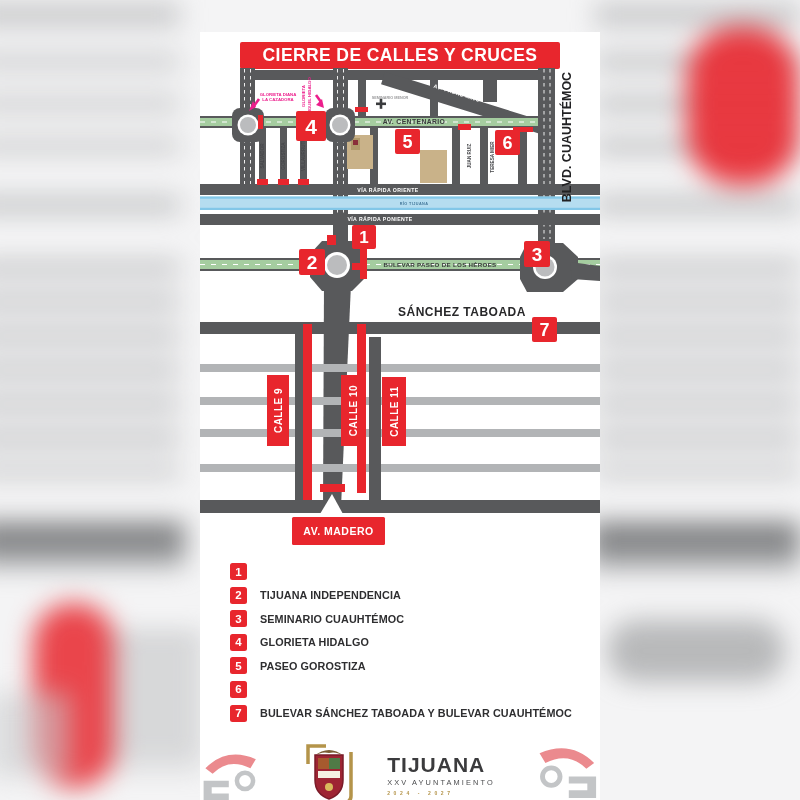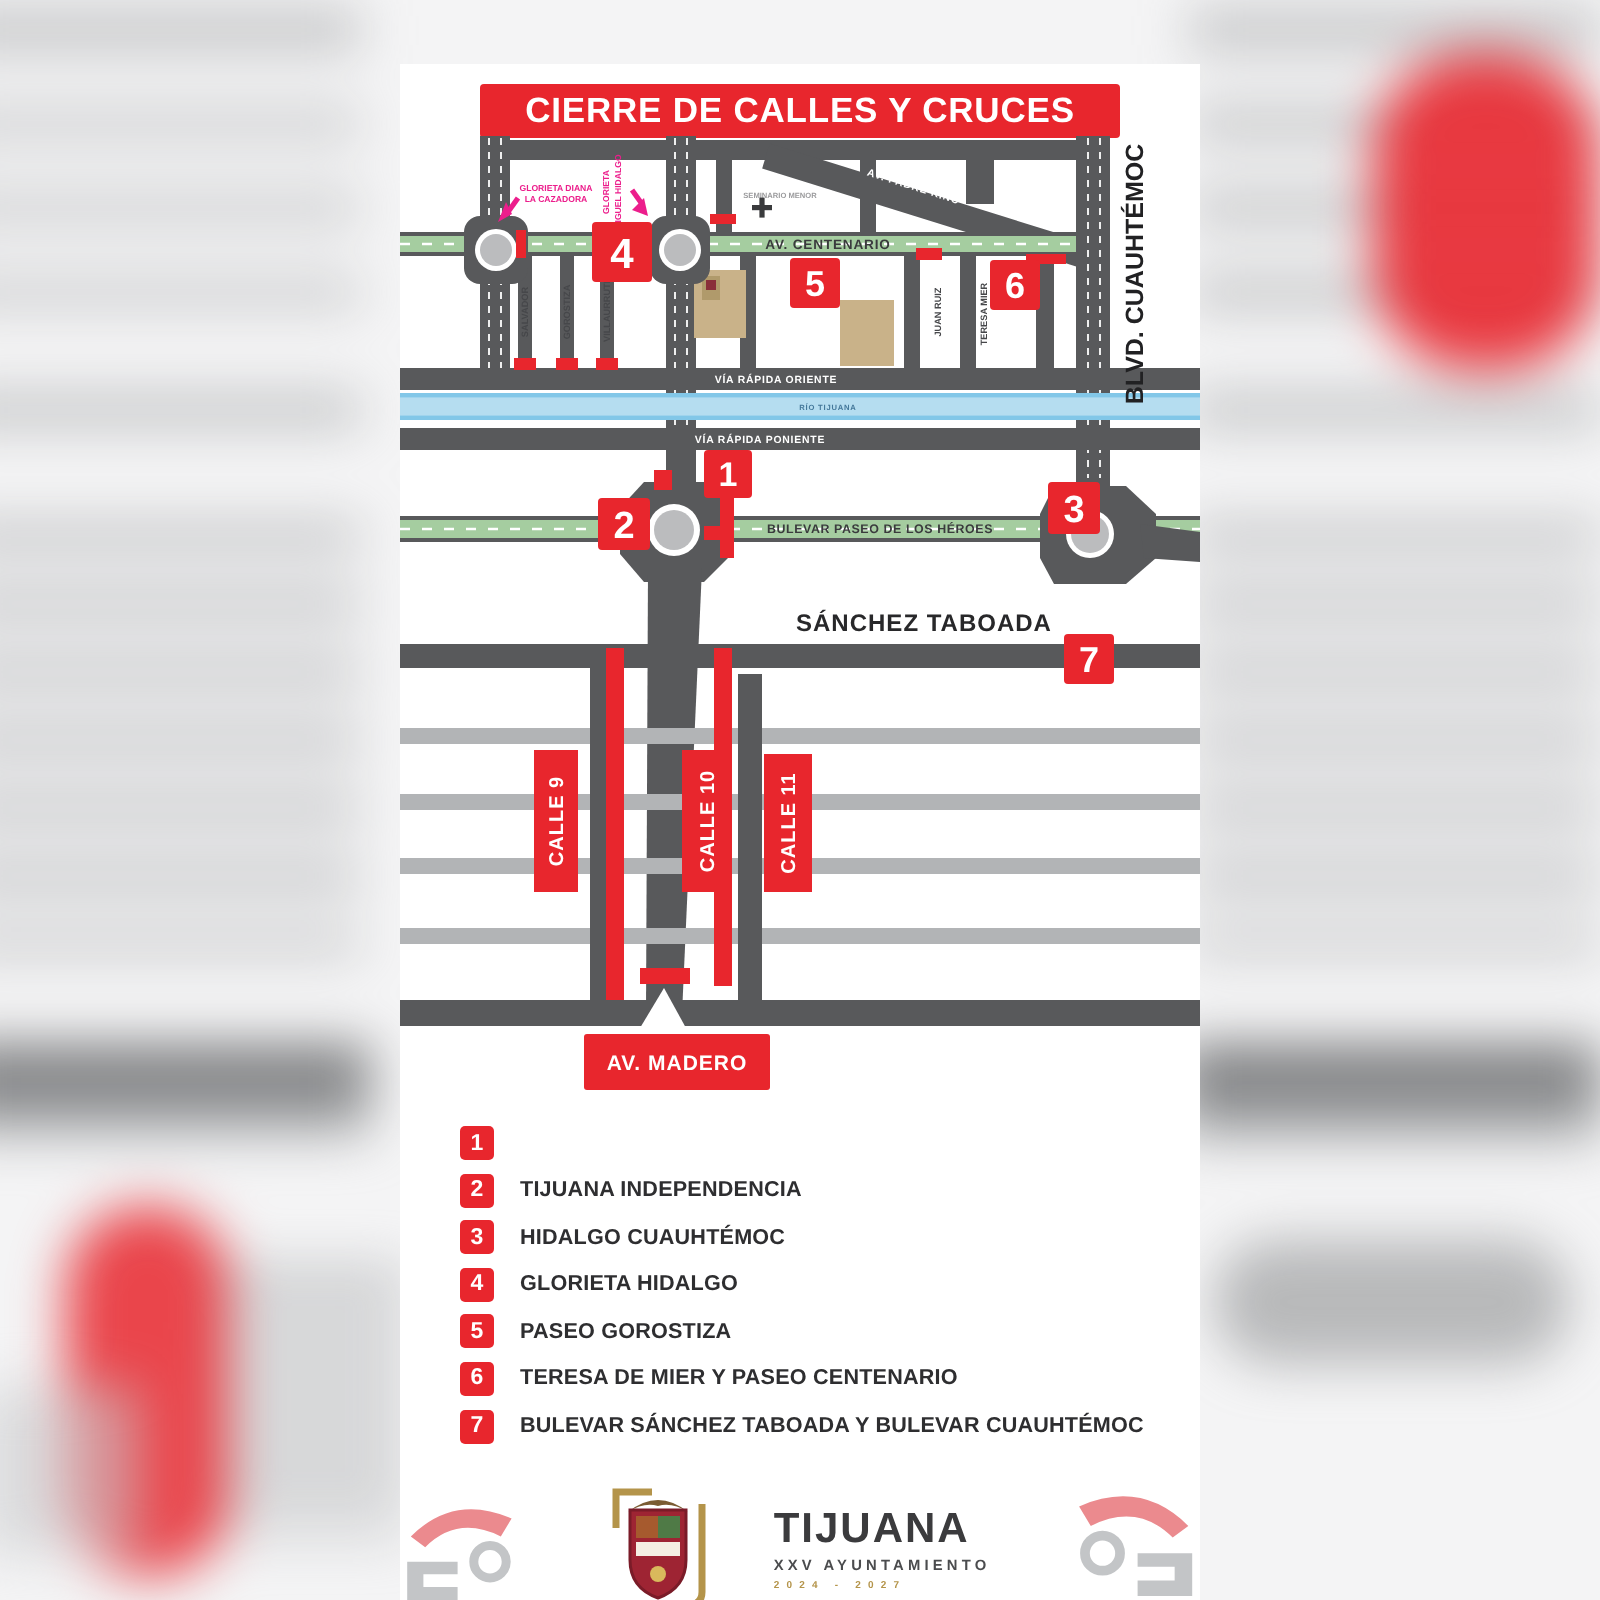--- a/index.html
+++ b/index.html
@@ -20,21 +20,21 @@
   
   .legend{position:absolute;left:30px;top:531px;width:360px;}
   .lrow{display:flex;align-items:center;margin-bottom:6.6px;}
   .lnum{width:17px;height:17px;flex:0 0 17px;background:#e8262d;border-radius:2.5px;color:#fff;
         font-weight:bold;font-size:11.5px;display:flex;align-items:center;justify-content:center;}
   .llabel{margin-left:13px;font-size:10.8px;font-weight:bold;color:#2e2e30;letter-spacing:.1px;white-space:nowrap;}
   
   .footer{position:absolute;left:0;top:710px;width:400px;display:flex;align-items:center;justify-content:center;gap:26px;}
   .ftext{display:flex;flex-direction:column;align-items:flex-start;}
   .fcity{font-size:21px;font-weight:bold;color:#3b3b3d;letter-spacing:1px;line-height:1;}
-  .fadmin{font-size:7.4px;font-weight:bold;color:#4b4c4e;letter-spacing:2.1px;margin-top:3px;text-align:center;}
+  .fadmin{font-size:7.4px;font-weight:normal;color:#4b4c4e;letter-spacing:2.1px;margin-top:3px;text-align:center;}
   .fyears{font-size:5px;font-weight:bold;color:#b4944a;letter-spacing:3.6px;margin-top:3px;}
   .greca{position:absolute;bottom:0;}
   .greca-l{left:0;}
   .greca-r{right:0;transform:scaleX(-1);}
 </style>
 </head>
 <body>
 
 <div class="stage">
 
@@ -236,33 +236,32 @@
     <div class="legend">
       <div class="lrow">
         <div class="lnum">1</div>
       </div>
       <div class="lrow">
         <div class="lnum">2</div>
         <div class="llabel">TIJUANA INDEPENDENCIA</div>
       </div>
       <div class="lrow">
         <div class="lnum">3</div>
-        <div class="llabel">HIDALGO CUAUHTÉMOC</div>
+        <div class="llabel">SEMINARIO CUAUHTÉMOC</div>
       </div>
       <div class="lrow">
         <div class="lnum">4</div>
         <div class="llabel">GLORIETA HIDALGO</div>
       </div>
       <div class="lrow">
         <div class="lnum">5</div>
         <div class="llabel">PASEO GOROSTIZA</div>
       </div>
       <div class="lrow">
         <div class="lnum">6</div>
-        <div class="llabel">TERESA DE MIER Y PASEO CENTENARIO</div>
       </div>
       <div class="lrow">
         <div class="lnum">7</div>
         <div class="llabel">BULEVAR SÁNCHEZ TABOADA Y BULEVAR CUAUHTÉMOC</div>
       </div>
     </div>
 
     <svg class="greca greca-l" width="72" height="96" viewBox="0 0 80 95">
       <path d="M6,30 Q30,6 62,20 L56,30 Q32,18 14,36 Z" fill="#eb8a8e"></path>
       <circle cx="50" cy="44" r="9" fill="none" stroke="#c3c5c7" stroke-width="5"></circle>

